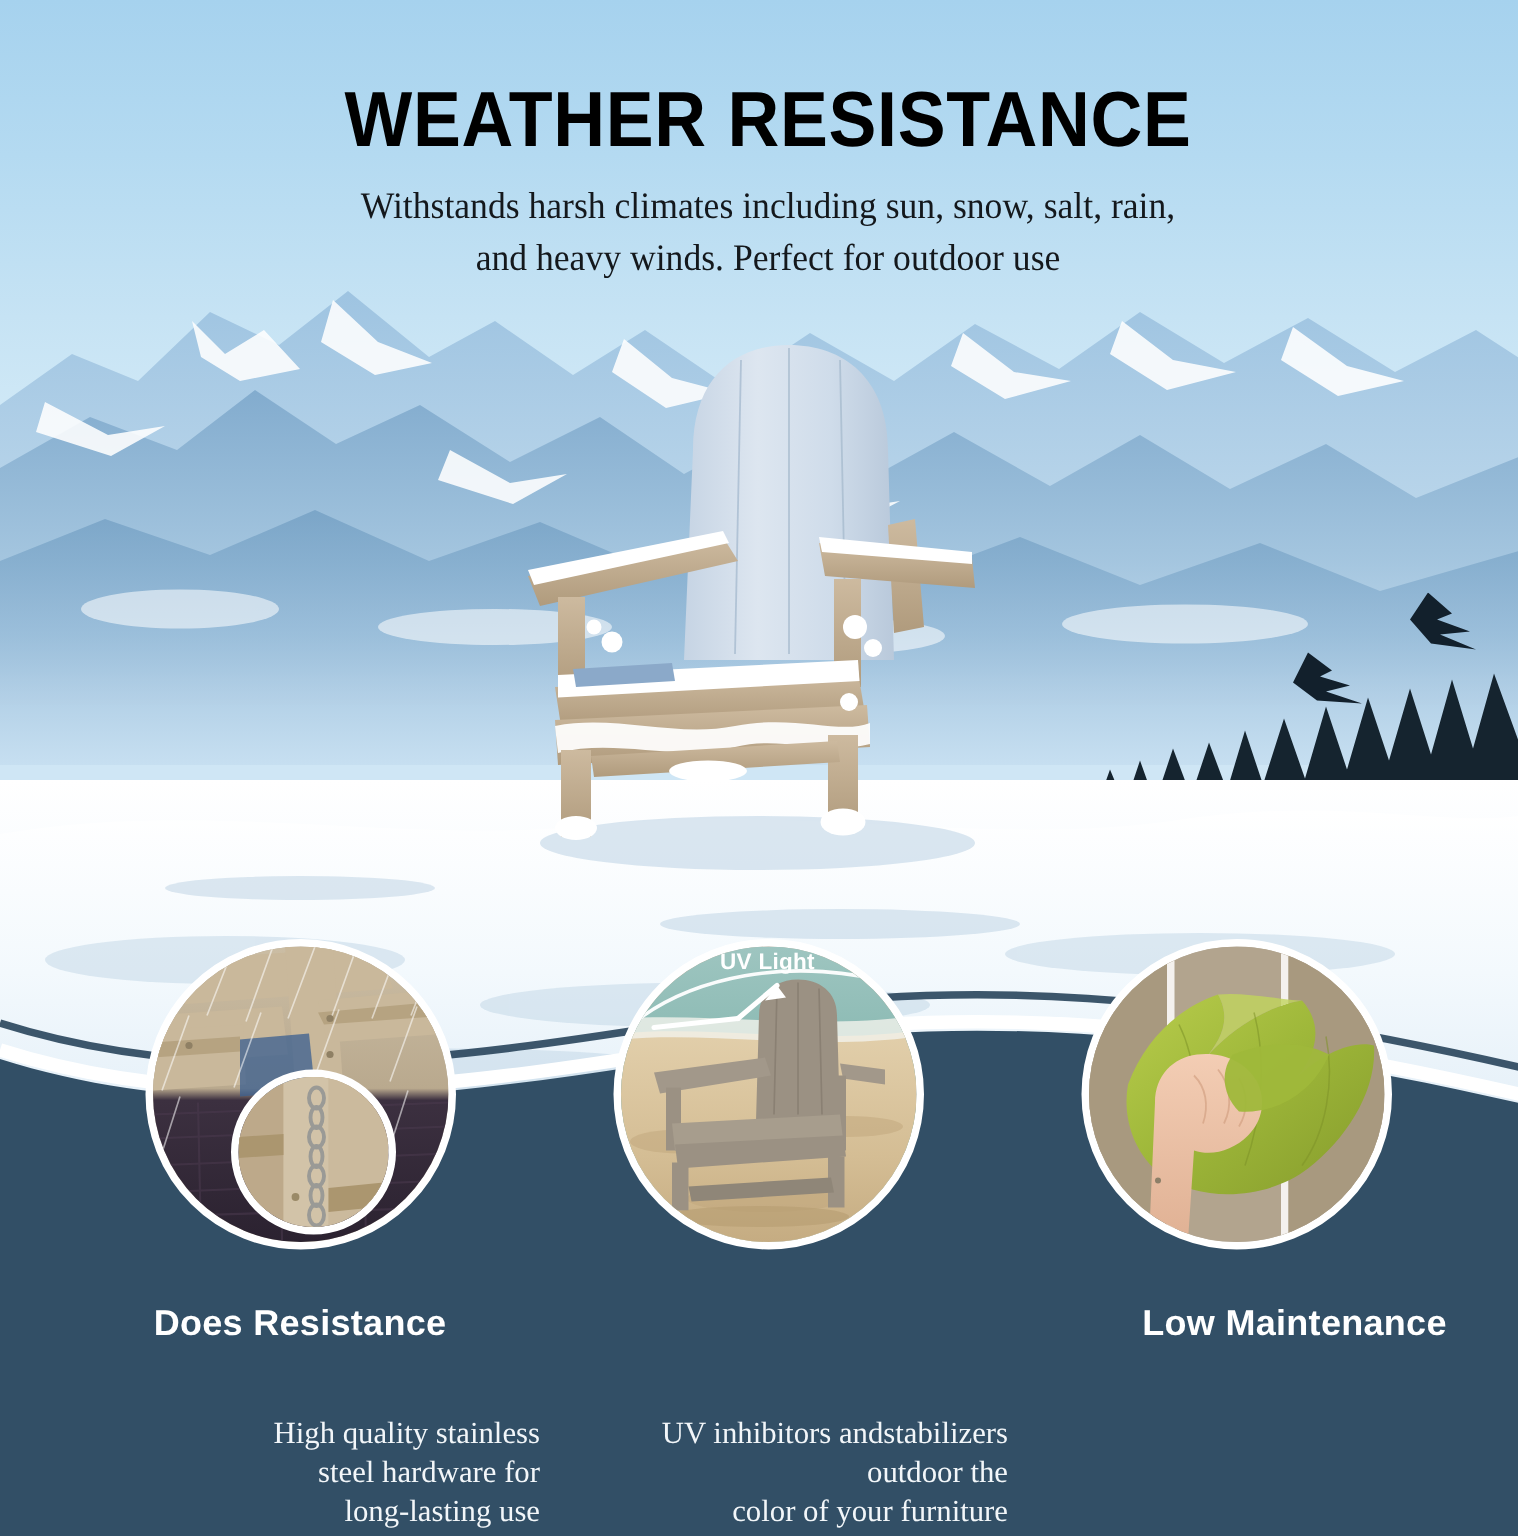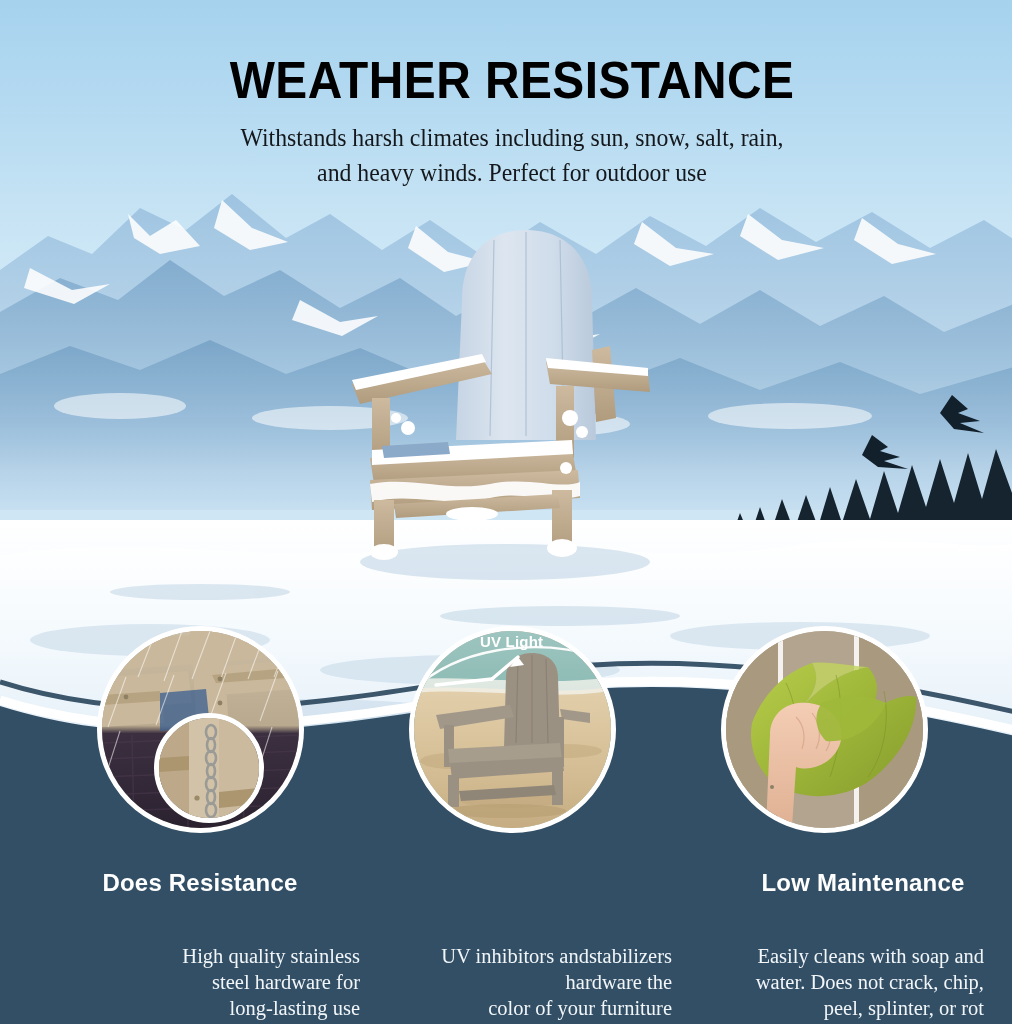--- a/index.html
+++ b/index.html
@@ -483,21 +483,18 @@
       <circle cx="46" cy="156" r="2" fill="#8d7f68"></circle>
     </svg>
   </div>
 
   <div class="feat-title" style="left:40px;width:320px;">Does Resistance</div>
   <div class="feat-body" style="left:40px;width:320px;">High quality stainless
 steel hardware for
 long-lasting use</div>
 
   <div class="feat-body" style="left:352px;width:320px;">UV inhibitors andstabilizers
-hardware the
+outdoor the
 color of your furniture</div>
 
   <div class="feat-title" style="left:703px;width:320px;">Low Maintenance</div>
-  <div class="feat-body" style="left:664px;width:320px;">Easily cleans with soap and
-water. Does not crack, chip,
-peel, splinter, or rot</div>
 
 </div>
 
 </body></html>

